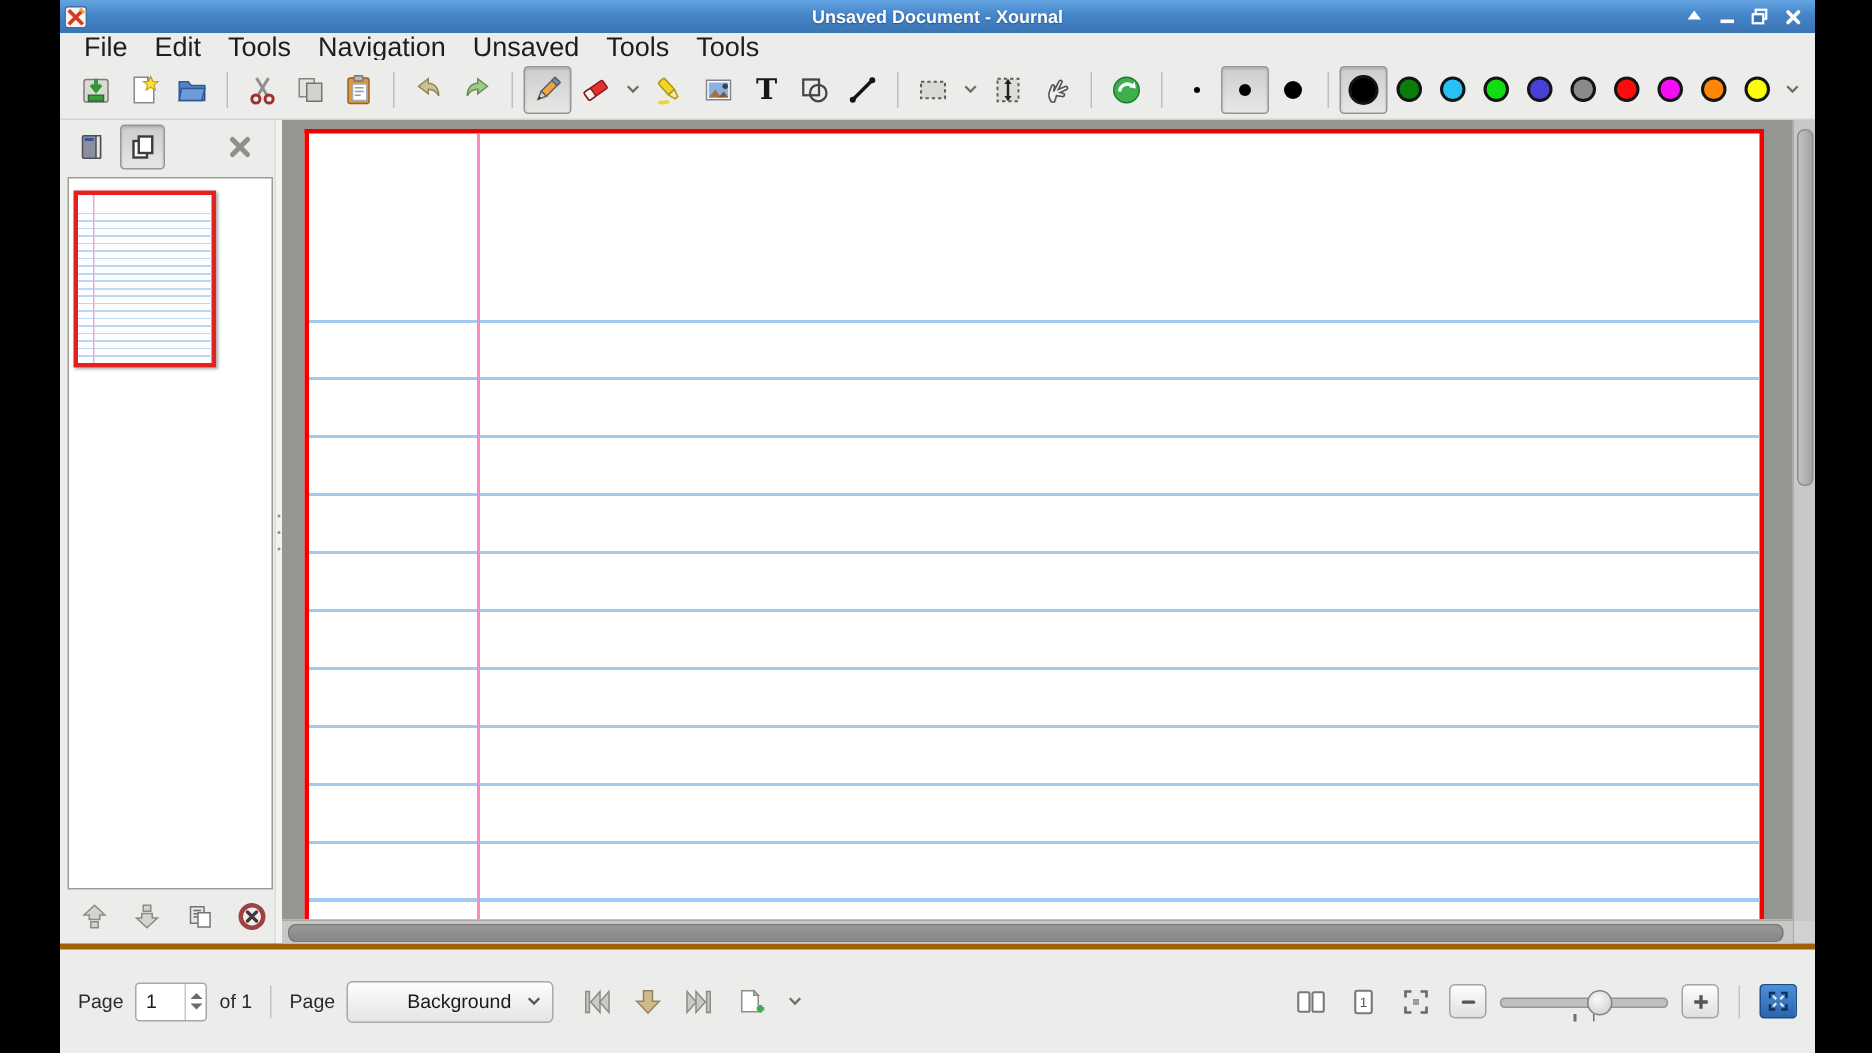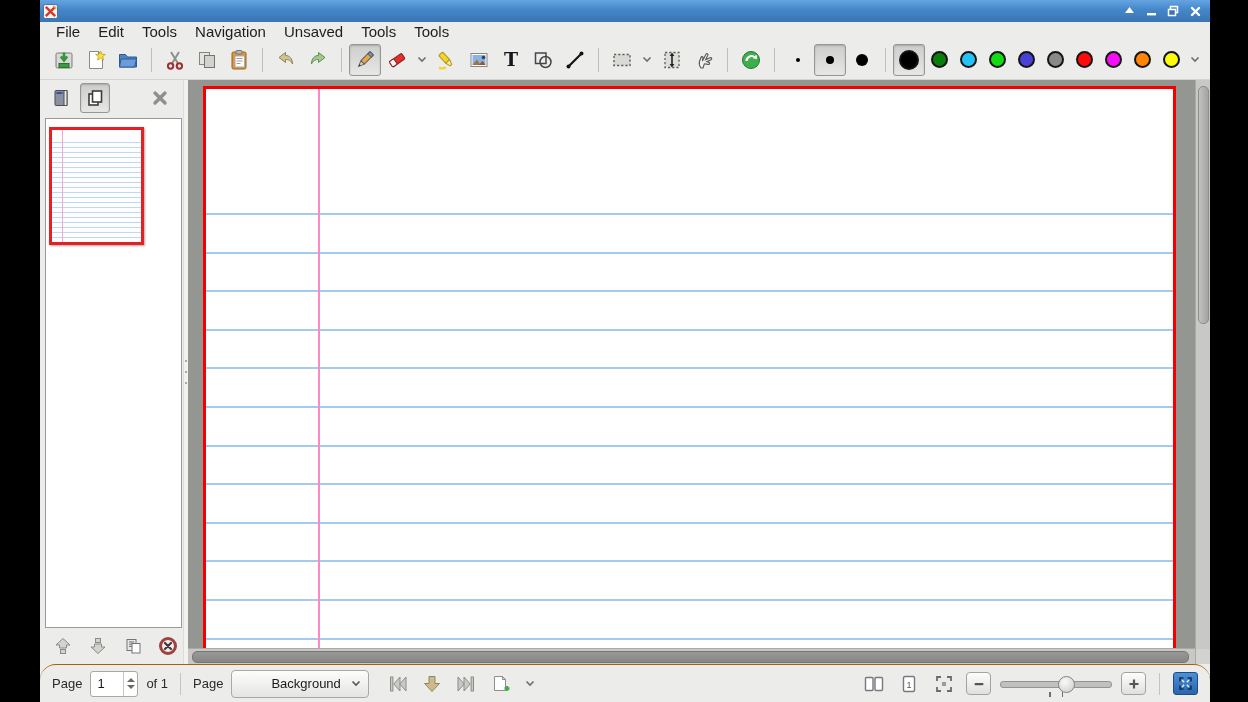--- a/index.html
+++ b/index.html
@@ -12,21 +12,21 @@
   .titlebar{height:22px;background:linear-gradient(#64a4e2 0%,#4586c9 45%,#3a74b4 100%);
             display:flex;align-items:center;position:relative;flex:0 0 auto;}
   .titlebar .appicon{width:15px;height:15px;margin-left:3px;}
   .title-text{position:absolute;left:0;right:0;text-align:center;color:#fff;font-weight:bold;font-size:12px;
               text-shadow:0 1px 1px rgba(0,0,0,.4);}
   .winbtns{margin-left:auto;display:flex;align-items:center;gap:8px;padding-right:8px;z-index:2;}
   .winbtn{width:14px;height:14px;display:flex;align-items:center;justify-content:center;}
 
   
   .menubar{height:18px;display:flex;align-items:center;padding-left:7px;background:#ececea;flex:0 0 auto;}
-  .menu-item{padding:1px 9px;font-size:15px;color:#1d1d1d;}
+  .menu-item{padding:1px 9px;font-size:18px;color:#1d1d1d;}
 
   
   .toolbar{height:39px;display:flex;align-items:center;padding-left:8px;background:#ececea;
            border-bottom:1px solid #d3d3d1;flex:0 0 auto;}
   .tbtn{min-width:30px;height:30px;display:flex;align-items:center;justify-content:center;border-radius:3px;border:1px solid transparent;}
   .tbtn.pressed{background:linear-gradient(#cscsc, #e6e6e4);background:linear-gradient(#cdcdcb,#e7e7e5);
                 border:1px solid #969694;box-shadow:inset 0 1px 2px rgba(0,0,0,.18);}
   .sep{width:1px;height:24px;background:#bdbdbb;margin:0 7px;flex:0 0 auto;}
   .chev{width:14px;height:30px;display:flex;align-items:center;justify-content:center;margin:0 2px;}
   .dot{border-radius:50%;background:#000;}
@@ -61,22 +61,22 @@
   .hscroll{height:15px;background:#c8c8c6;border-top:1px solid #a9a9a7;position:relative;flex:0 0 auto;}
   .hthumb{position:absolute;left:4px;right:6px;top:2px;height:10px;border-radius:5px;
           background:linear-gradient(#989896,#868684);border:1px solid #767674;}
   .vscroll{width:14px;flex:0 0 auto;display:flex;flex-direction:column;background:#c8c8c6;border-left:1px solid #a9a9a7;}
   .vtrack{flex:1 1 auto;position:relative;}
   .vthumb{position:absolute;left:2px;width:9px;top:6px;height:236px;border-radius:5px;
           background:linear-gradient(to right,#c2c2c0,#a3a3a1);border:1px solid #8d8d8b;}
   .vcorner{height:15px;background:#d2d2d0;}
 
   
-  .statusbar{height:37px;flex:0 0 auto;border-top:1px solid #a16207;display:flex;align-items:center;
-             padding:0 12px;background:#ececea;gap:8px;border-radius:16px;}
+  .statusbar{height:37px;flex:0 0 auto;border-top:4px solid #a16207;display:flex;align-items:center;
+             padding:16px 12px;background:#ececea;gap:8px;}
   .sblabel{color:#2a2a2a;}
   .spin{width:46px;height:24px;background:#fff;border:1px solid #a8a8a6;border-radius:3px;display:flex;align-items:center;}
   .spin .val{flex:1;padding-left:6px;}
   .spinarrows{width:13px;height:100%;border-left:1px solid #c9c9c7;display:flex;flex-direction:column;align-items:center;justify-content:center;gap:3px;}
   .tri-up{width:0;height:0;border-left:4px solid transparent;border-right:4px solid transparent;border-bottom:4px solid #6a6a68;}
   .tri-dn{width:0;height:0;border-left:4px solid transparent;border-right:4px solid transparent;border-top:4px solid #6a6a68;}
   .vsep{width:1px;height:22px;background:#c4c4c2;margin:0 4px;}
   .combo{height:26px;min-width:96px;border:1px solid #a8a8a6;border-radius:4px;background:linear-gradient(#fdfdfd,#e4e4e2);
          display:flex;align-items:center;padding:0 7px;gap:10px;}
   .combo .cval{flex:1;margin-left:32px;}
@@ -96,20 +96,21 @@
 <body>
 
 <div id="window">
 
   <div class="titlebar">
     <svg class="appicon" viewBox="0 0 16 16">
       <rect x="0.5" y="0.5" width="15" height="15" rx="2" fill="#f7f5ef" stroke="#3a6ea5"></rect>
       <path d="M3 3 L13 13 M13 3 L3 13" stroke="#d23a2a" stroke-width="2.6" fill="none"></path>
       <path d="M11 2 L14 5" stroke="#e8a33c" stroke-width="2"></path>
     </svg>
+    <div class="title-text">Unsaved Document - Xournal</div>
     <div class="winbtns">
       <span class="winbtn">
         <svg width="11" height="11" viewBox="0 0 11 11">
             <path d="M5.5 1 L10 7 H1 Z" fill="#fff"></path>
           </svg>
       </span>
       <span class="winbtn">
         <svg width="11" height="11" viewBox="0 0 11 11">
             <rect x="1" y="7" width="9" height="2.4" fill="#fff"></rect>
           </svg>

